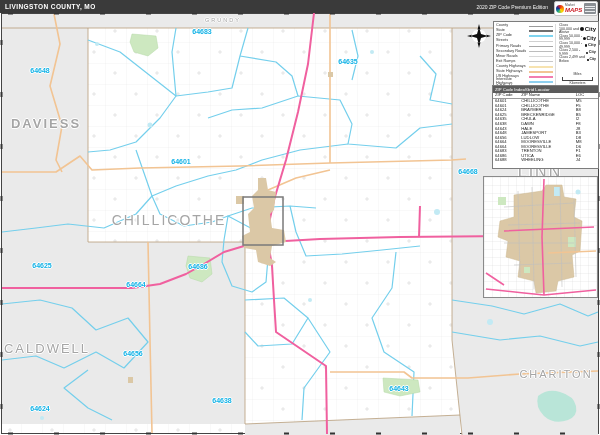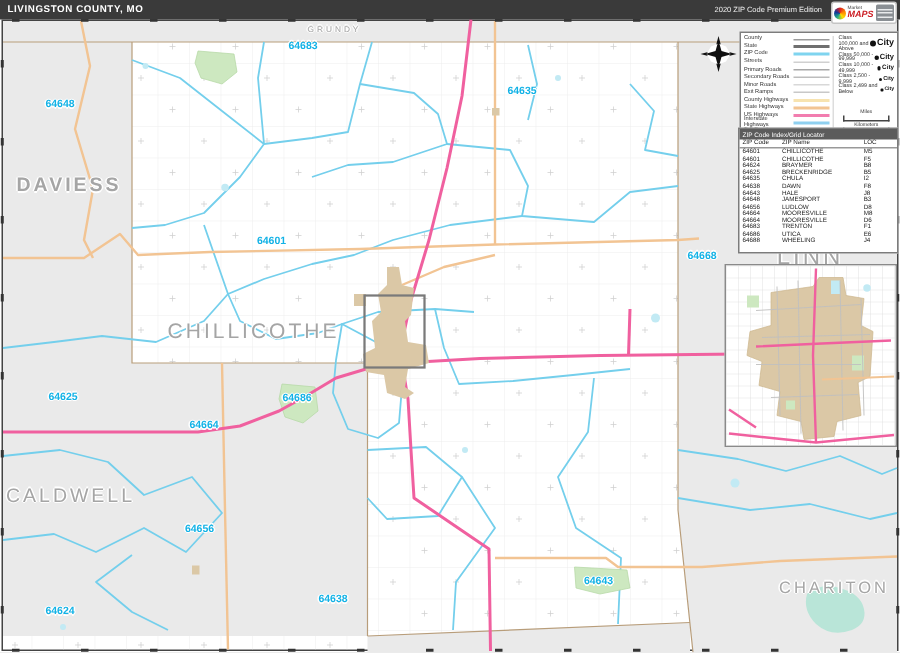--- a/index.html
+++ b/index.html
@@ -158,23 +158,23 @@
       <path d="M8,433.5 H598" stroke-dasharray="5 41"></path>
       <path d="M1.5,40 V435" stroke-dasharray="5 47"></path>
       <path d="M598.5,40 V435" stroke-dasharray="5 47"></path>
     </g>
   </svg>
 
   <div id="county-labels">
       <span class="lbl county-lbl" style="left: 223px; top: 20px; font-size: 5.5px;">GRUNDY</span>
       <span class="lbl county-lbl" style="left: 46px; top: 123px; font-size: 13px; font-weight: bold;">DAVIESS</span>
       <span class="lbl county-lbl" style="left: 169px; top: 220px; font-size: 14px;">CHILLICOTHE</span>
-      <span class="lbl county-lbl" style="left: 47px; top: 330px; font-size: 13px;">CALDWELL</span>
+      <span class="lbl county-lbl" style="left: 47px; top: 348px; font-size: 13px;">CALDWELL</span>
       <span class="lbl county-lbl" style="left: 540px; top: 172px; font-size: 16px;">LINN</span>
-      <span class="lbl county-lbl" style="left: 556px; top: 392px; font-size: 11px;">CHARITON</span>
+      <span class="lbl county-lbl" style="left: 556px; top: 374px; font-size: 11px;">CHARITON</span>
     </div>
   <div id="zip-labels">
       <span class="lbl zip-lbl" style="left: 40px; top: 70px;">64648</span>
       <span class="lbl zip-lbl" style="left: 202px; top: 31px;">64683</span>
       <span class="lbl zip-lbl" style="left: 348px; top: 61px;">64635</span>
       <span class="lbl zip-lbl" style="left: 181px; top: 161px;">64601</span>
       <span class="lbl zip-lbl" style="left: 468px; top: 171px;">64668</span>
       <span class="lbl zip-lbl" style="left: 42px; top: 265px;">64625</span>
       <span class="lbl zip-lbl" style="left: 136px; top: 284px;">64664</span>
       <span class="lbl zip-lbl" style="left: 198px; top: 266px;">64686</span>

